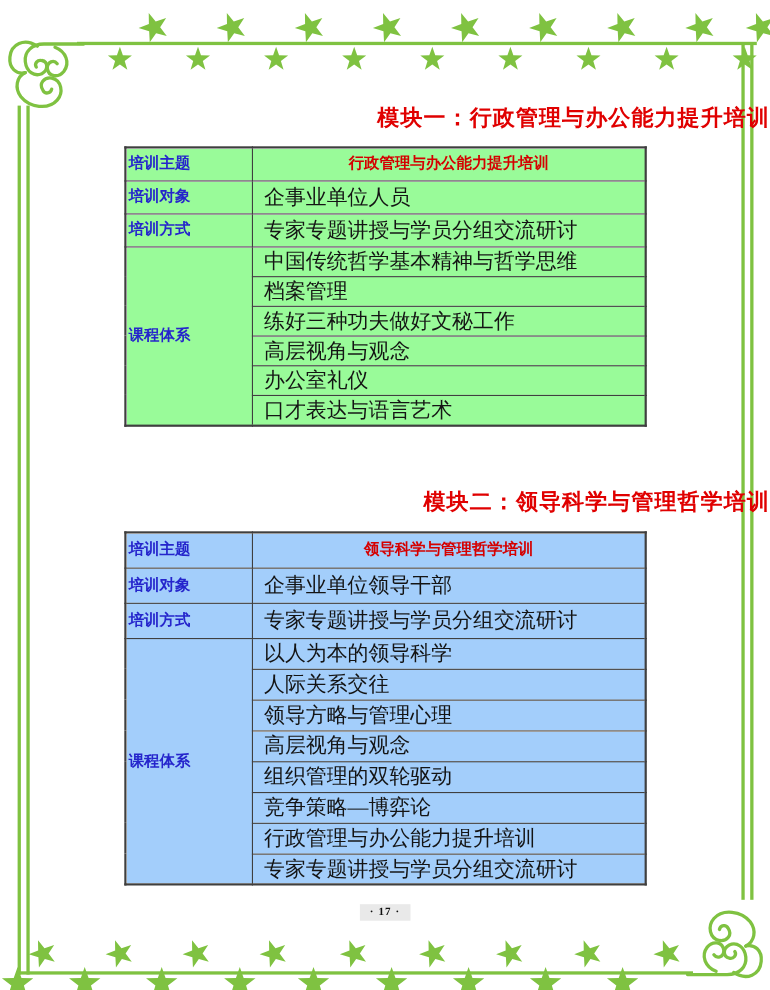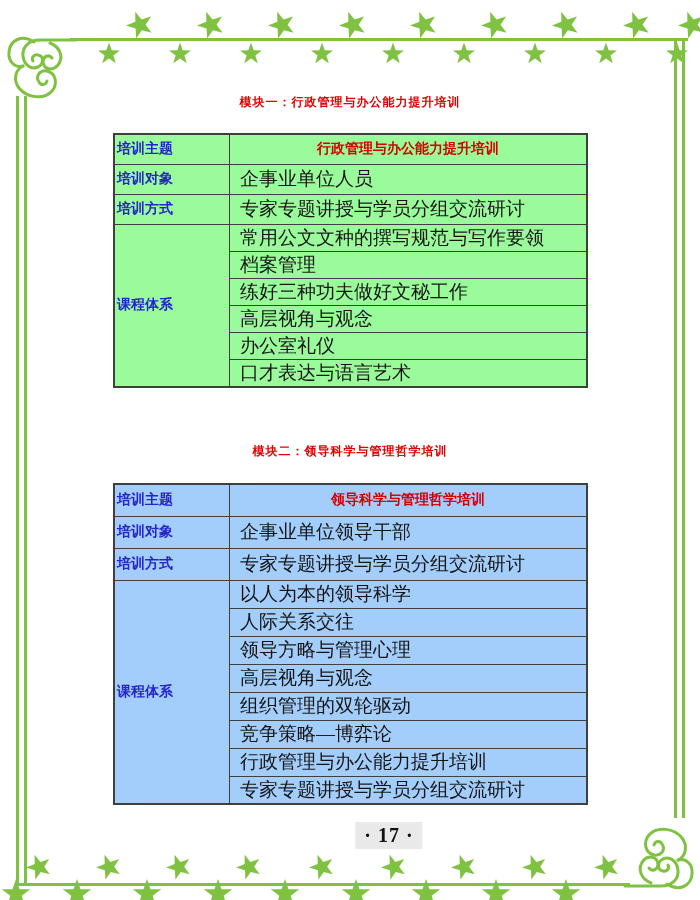--- a/index.html
+++ b/index.html
@@ -4,22 +4,22 @@
 <style>
   html,body{margin:0;padding:0;}
   body{background:#fff;}
   .page{
     position:relative;width:700px;height:900px;background:#ffffff;overflow:hidden;
     font-family:"Liberation Sans",sans-serif;
   }
   .border-svg{position:absolute;left:0;top:0;width:700px;height:900px;z-index:0;}
   .content{position:absolute;left:0;top:0;width:700px;height:900px;z-index:1;}
   .mtitle{
-    position:absolute;left:0;width:700px;margin:0;text-align:center;
-    color:var(--title-red,#e00000);font-size:12px;font-weight:bold;letter-spacing:1px;
+    position:absolute;left:0;width:700px;margin:0;text-align:right;
+    color:var(--title-red,#e00000);font-size:20px;font-weight:bold;letter-spacing:1px;
   }
   .mtitle.m1{top:94px;}
   .mtitle.m2{top:443px;}
   table.ttable{
     position:absolute;left:113px;width:475px;border-collapse:collapse;table-layout:fixed;
     border:2px solid var(--table-line,#3f3f3f);
   }
   table.m1{top:133px;}
   table.m2{top:483px;}
   .ttable td{
@@ -40,21 +40,21 @@
     font-family:Liberation Mono, monospace;
   }
   table.m1 tr.hdr{height:30px;}
   table.m1 tr.crs{height:23px;}
   table.m2 tr.hdr{height:32px;}
   table.m2 tr.crs{height:28px;}
   .pagenum{
     position:absolute;top:822px;left:50%;transform:translateX(-50%);
     background:var(--pagenum-bg,#e9e9e9);padding:2px 9px;
     font-family:"Liberation Serif","DejaVu Serif",serif;
-    font-weight:bold;font-size:20px;color:#111;letter-spacing:1px;margin-left:39px;
+    font-weight:bold;font-size:10px;color:#111;letter-spacing:1px;
   }
 </style>
 </head>
 <body>
 
 <div class="page">
 
   <svg class="border-svg" viewBox="0 0 700 900" aria-hidden="true">
     <defs>
       <g id="flourish" fill="none" stroke="#7FC241" stroke-width="3" stroke-linecap="round" stroke-linejoin="round">
@@ -129,21 +129,21 @@
       <tr class="hdr">
         <td class="lbl">培训对象</td>
         <td>企事业单位人员</td>
       </tr>
       <tr class="hdr">
         <td class="lbl">培训方式</td>
         <td>专家专题讲授与学员分组交流研讨</td>
       </tr>
       <tr class="crs">
         <td class="lbl" rowspan="6">课程体系</td>
-        <td>常用公文文种的撰写规范与写作要领</td>
+        <td>中国传统哲学基本精神与哲学思维</td>
       </tr>
       <tr class="crs">
             <td>档案管理</td>
           </tr>
       <tr class="crs">
             <td>练好三种功夫做好文秘工作</td>
           </tr>
       <tr class="crs">
             <td>高层视角与观念</td>
           </tr>

